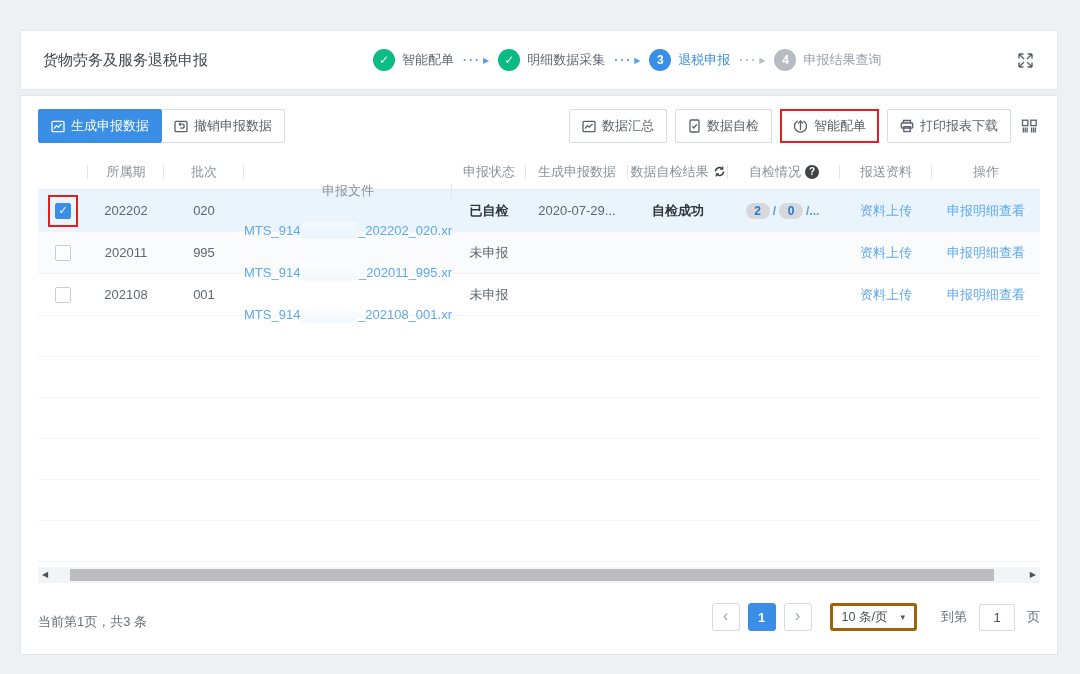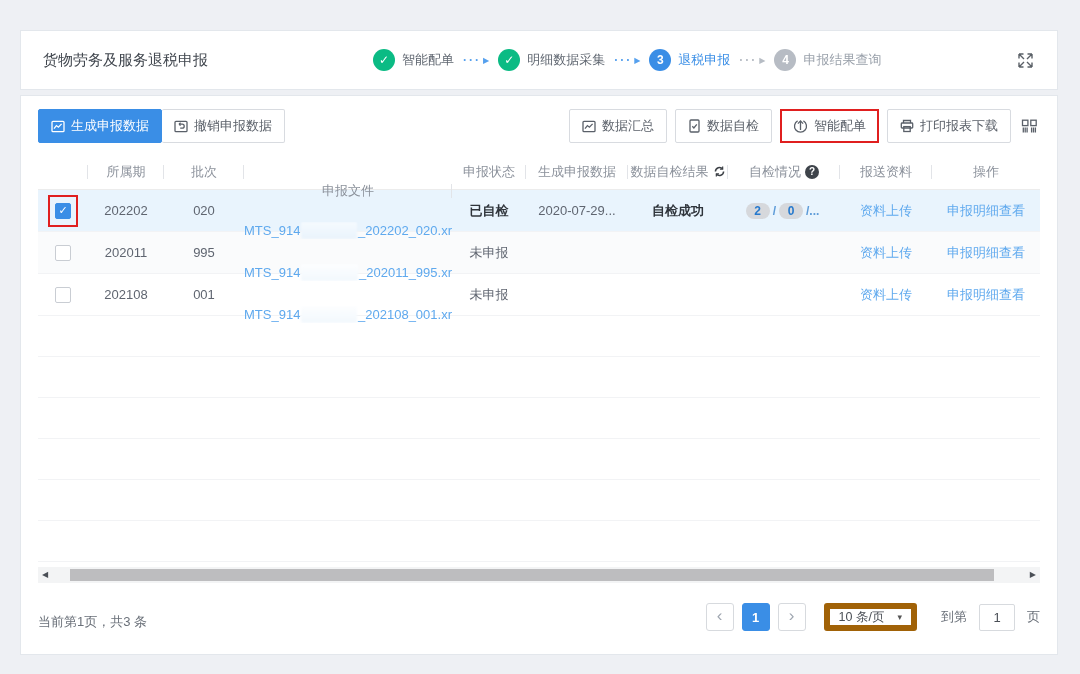--- a/index.html
+++ b/index.html
@@ -88,21 +88,21 @@
 
   
   .pagebar { margin:14px 8px 0; display:flex; align-items:flex-end; height:34px; }
   .page-summary { color:#6a7079; font-size:13px; }
   .pg-controls { margin-left:auto; display:flex; align-items:center; gap:8px; }
   .pg-btn { width:28px; height:28px; border:1px solid #d7dade; border-radius:3px; background:#fff;
     color:#9fa6b0; font-size:17px; display:flex; align-items:center; justify-content:center;
     cursor:pointer; padding-bottom:2px; }
   .pg-current { background:#3a8ee6; border-color:#3a8ee6; color:#fff; font-size:13px;
     font-weight:bold; padding-bottom:0; }
-  .size-select { height:28px; border:6px solid #a16207; border-radius:3px; background:#fff;
+  .size-select { height:28px; border:3px solid #a16207; border-radius:3px; background:#fff;
     display:flex; align-items:center; gap:13px; padding:0 9px; font-size:12.5px; color:#4a4f56;
     cursor:pointer; margin-left:10px; }
   .size-select .caret { font-size:9px; color:#555; }
   .goto { display:flex; align-items:center; gap:12px; margin-left:16px; color:#6a7079; }
   .goto-input { width:36px; height:27px; border:1px solid #d7dade; border-radius:2px;
     text-align:center; font-size:13px; color:#4a4f56; font-family:inherit; }
 
   svg { display:block; }
 </style>
 </head>

